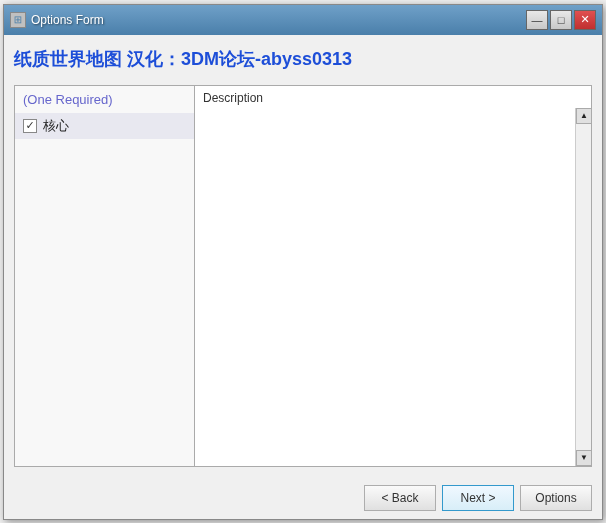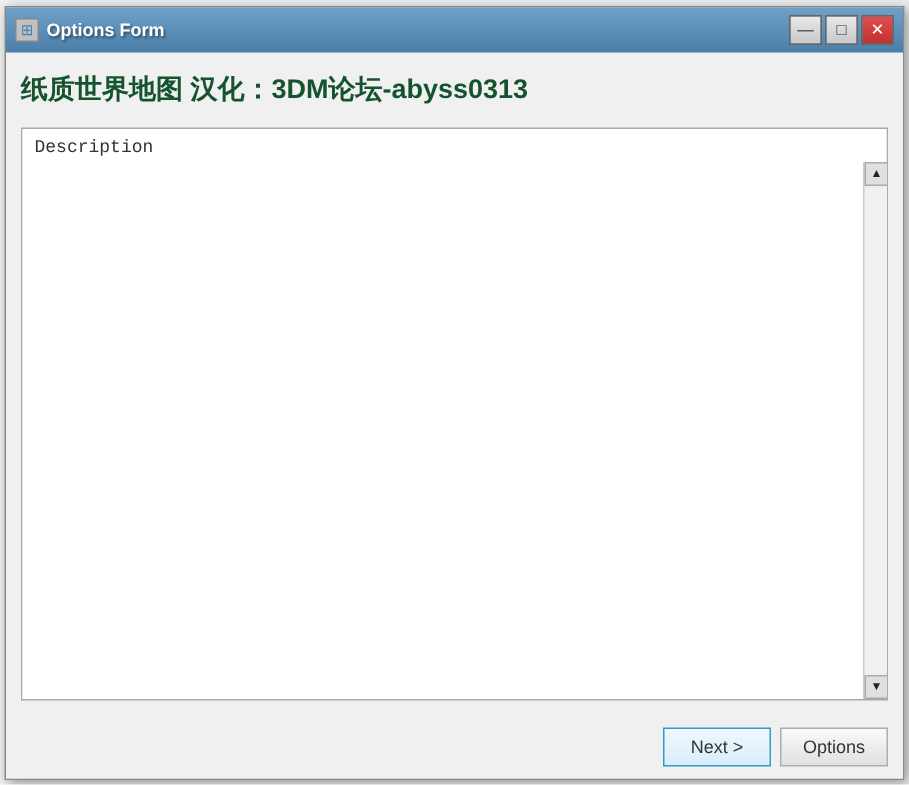--- a/index.html
+++ b/index.html
@@ -53,21 +53,21 @@
       display: flex;
       align-items: center;
       justify-content: center;
       font-size: 10px;
     }
 
     .title-bar-text {
       color: white;
       font-size: 12px;
       font-family: 'Segoe UI', Arial, sans-serif;
-      font-weight: bold;
+      font-weight: normal;
       text-shadow: 1px 1px 2px rgba(0,0,0,0.5);
     }
 
     .title-bar-buttons {
       display: flex;
       gap: 2px;
     }
 
     .title-btn {
       width: 22px;
@@ -90,21 +90,21 @@
     .window-content {
       flex: 1;
       display: flex;
       flex-direction: column;
       padding: 8px 10px 10px 10px;
     }
 
     .main-title {
       font-size: 18px;
       font-weight: bold;
-      color: #14532d;
+      color: #1d4ed8;
       margin-bottom: 10px;
       font-family: 'SimHei', 'Microsoft YaHei', sans-serif;
       padding: 4px 0;
     }
 
     .panels {
       display: flex;
       flex: 1;
       gap: 0;
       border: 1px solid #aaa;
@@ -158,21 +158,21 @@
       flex: 1;
       display: flex;
       flex-direction: column;
       background: white;
     }
 
     .description-header {
       font-size: 12px;
       color: #333;
       padding: 5px 8px 3px 8px;
-      font-family: Liberation Mono, monospace;
+      font-family: Liberation Sans, sans-serif;
     }
 
     .description-content {
       flex: 1;
       padding: 4px 8px;
       font-size: 13px;
       color: #222;
       overflow-y: auto;
       position: relative;
     }
@@ -256,31 +256,39 @@
       <div class="title-btn">□</div>
       <div class="title-btn close">✕</div>
     </div>
   </div>
 
   <div class="window-content">
     <div class="main-title">纸质世界地图 汉化：3DM论坛-abyss0313</div>
 
     <div class="panels">
 
+      <div class="left-panel">
+        <div class="one-required">(One Required)</div>
+        <div class="option-item">
+          <div class="option-checkbox">✓</div>
+          <span class="option-label">核心</span>
+        </div>
+      </div>
 
       <div class="right-panel">
         <div class="description-header">Description</div>
         <div class="description-content">
           <div class="scrollbar-area">
             <div class="scrollbar-btn">▲</div>
             <div class="scrollbar-thumb"></div>
             <div class="scrollbar-btn">▼</div>
           </div>
         </div>
       </div>
     </div>
   </div>
 
   <div class="bottom-bar">
+    <button class="btn">&lt; Back</button>
     <button class="btn next">Next &gt;</button>
     <button class="btn">Options</button>
   </div>
 </div>
 
 </body></html>

